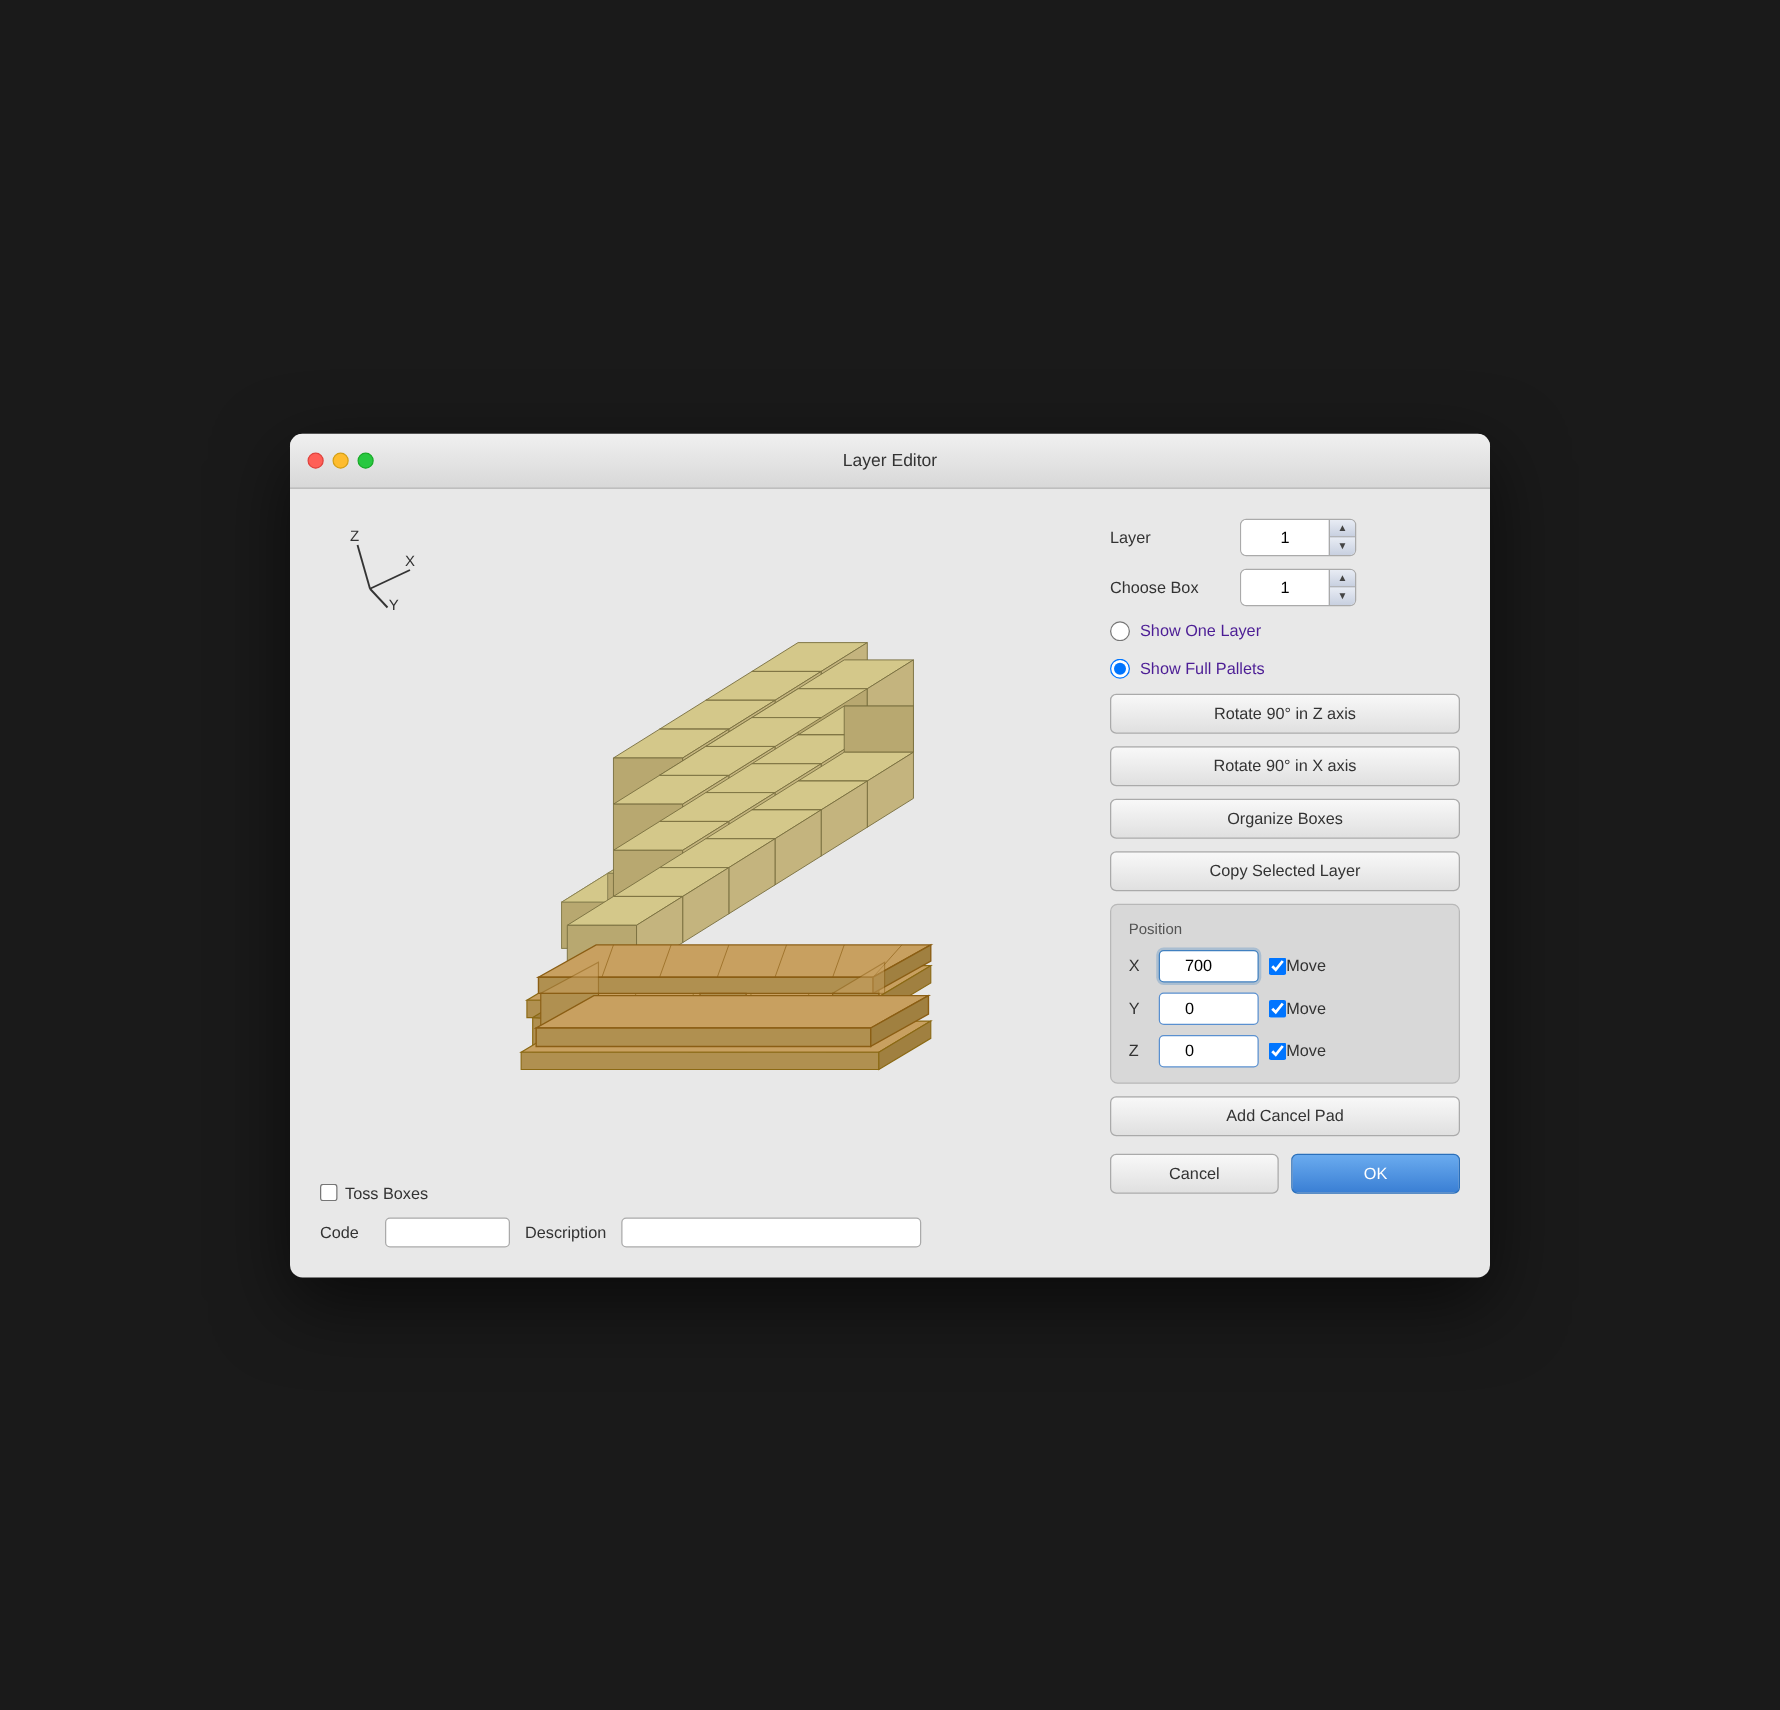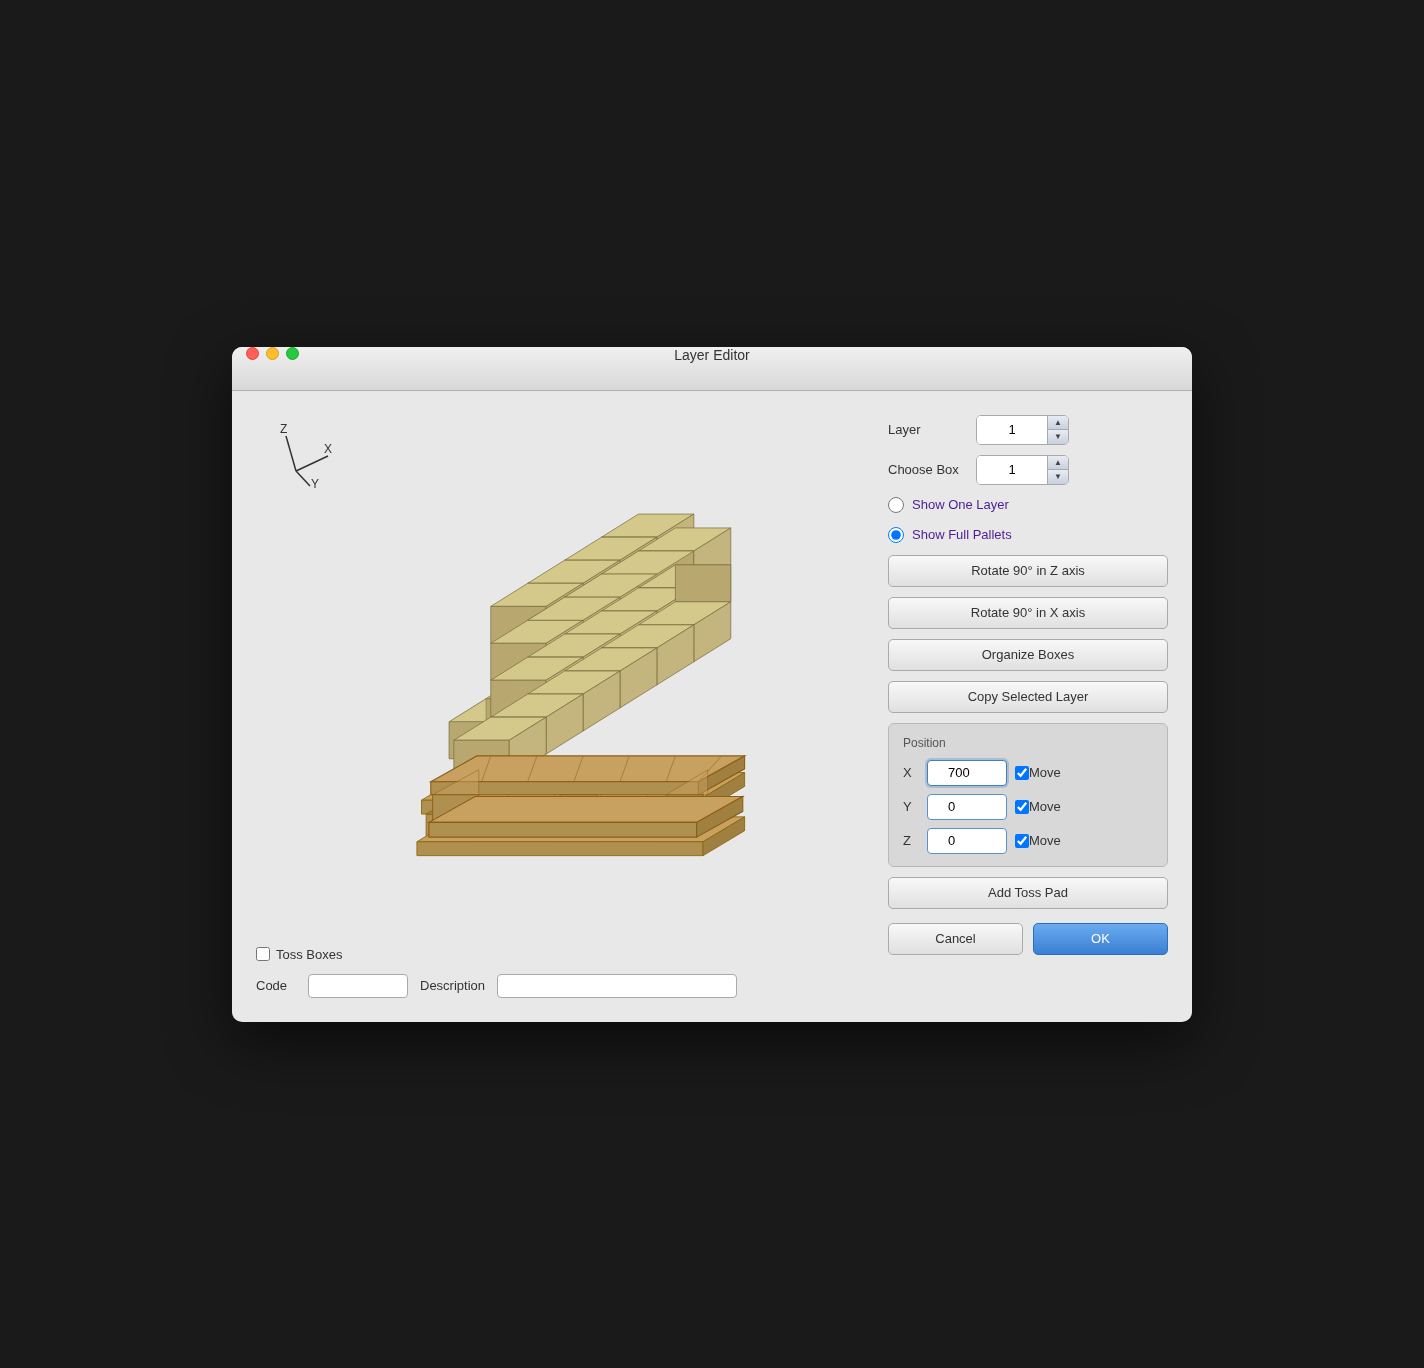--- a/index.html
+++ b/index.html
@@ -18,21 +18,21 @@
       background: #e8e8e8;
       border-radius: 10px;
       box-shadow: 0 20px 60px rgba(0,0,0,0.6);
       overflow: hidden;
     }
 
     .titlebar {
       background: linear-gradient(to bottom, #f0f0f0, #d8d8d8);
       height: 44px;
       display: flex;
-      align-items: flex-start;
+      align-items: center;
       padding: 0 14px;
       border-bottom: 1px solid #b0b0b0;
       position: relative;
     }
 
     .traffic-lights {
       display: flex;
       gap: 7px;
     }
 
@@ -125,21 +125,21 @@
       width: 280px;
       display: flex;
       flex-direction: column;
       gap: 10px;
       padding-top: 4px;
     }
 
     .field-row {
       display: flex;
       align-items: center;
-      gap: 8px;
+      gap: 24px;
     }
 
     .field-label {
       font-size: 13px;
       color: #333;
       width: 80px;
     }
 
     .spinner-wrapper {
       display: flex;
@@ -656,21 +656,21 @@
           <span class="position-axis">Z</span>
           <input type="text" class="position-input" value="0" style="">
           <div class="checkbox-move-row">
             <input type="checkbox" id="zMove" checked="" style="">
             <label for="zMove">Move</label>
           </div>
         </div>
       </div>
 
       <button class="action-btn">
-        <span>Add Toss Pad</span>
+        <span>Add Cancel Pad</span>
       </button>
 
       <div class="bottom-buttons">
         <button class="bottom-btn">
           <span>Cancel</span>
         </button>
         <button class="bottom-btn ok">
           <span>OK</span>
         </button>
       </div>

